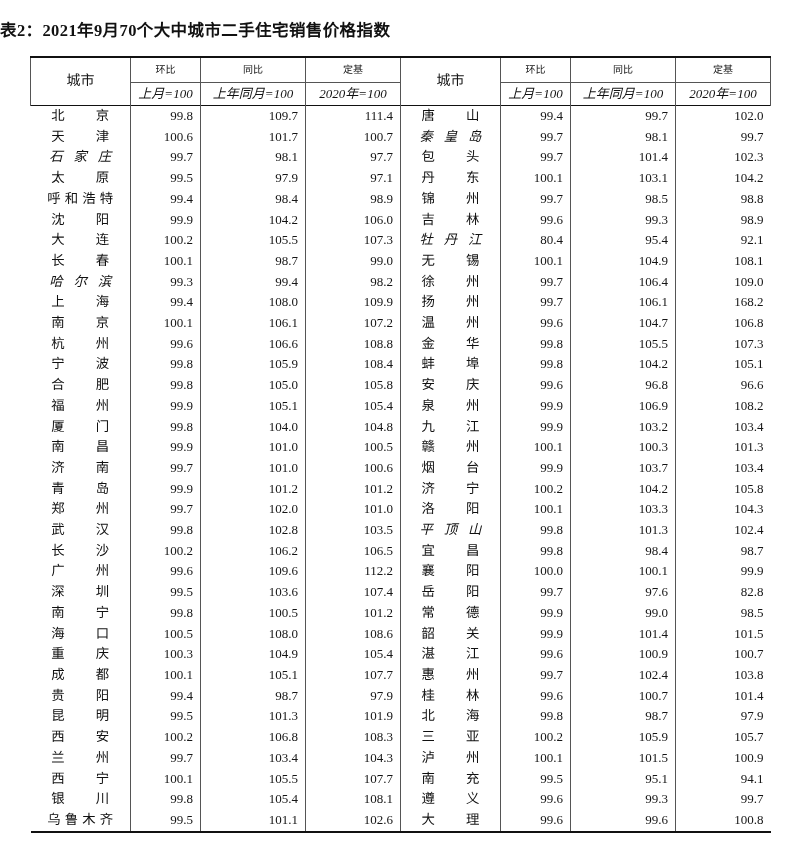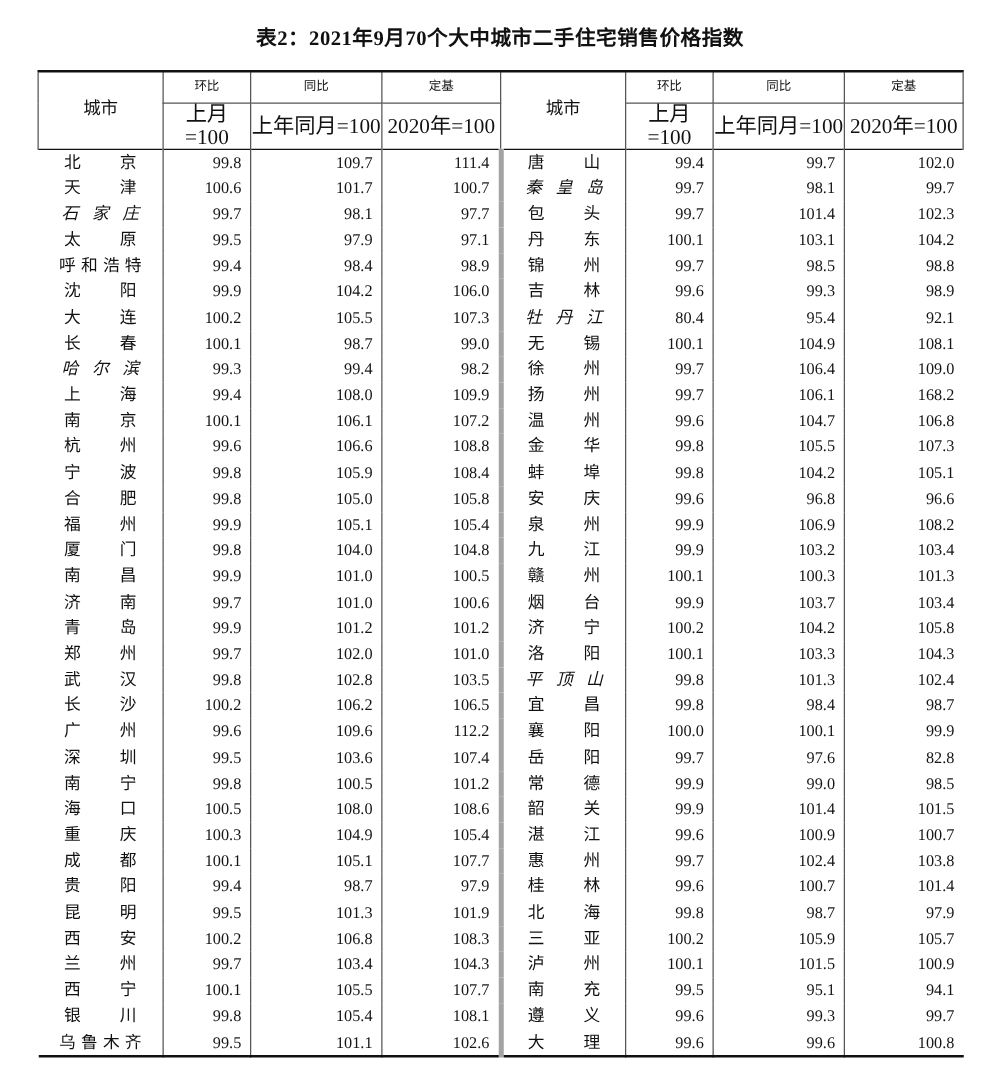--- a/index.html
+++ b/index.html
@@ -15,21 +15,20 @@
     color: #1a1a1a;
     -webkit-font-smoothing: none;
   }
   .page {
     position: relative;
     width: 800px;
     height: 858px;
     box-sizing: border-box;
   }
   .title {
-    text-align: center;
     font-size: 16.5px;
     font-weight: bold;
     letter-spacing: 0.4px;
     padding-top: 17px;
     padding-bottom: 0;
     color: #111;
     font-family: "Liberation Serif", "DejaVu Serif", serif;
   }
   .table-wrap {
     margin: 0 auto;
@@ -65,22 +64,23 @@
     border-left: none;
     font-family: Liberation Serif, serif;
   }
   th.hdr-city.right-city { border-left: 1px solid #555; }
   th.hdr-top {
     font-size: 10px;
     height: 24px;
     border-bottom: 1px solid #555;
   }
   th.hdr-sub {
-    font-size: 17px;
+    font-size: 13px;
     height: 22px;
+    font-style: italic;
   }
   th.last-col { border-right: none; }
   thead tr.row-top th { border-top: none; }
   thead tr.row-sub th { }
   thead { border-bottom: 1px solid #111; }
 
   table.idx tbody td {
     border-left: 1px solid #555;
     border-right: 1px solid #555;
     padding: 0 7px 0 0;
@@ -92,21 +92,21 @@
     white-space: nowrap;
     overflow: hidden;
   }
   table.idx tbody td.city {
     text-align: center;
     border-left: none;
     padding: 0;
     font-size: 13.4px;
     color: #111;
   }
-  table.idx tbody td.city.right-city { border-left: 4px solid #a3a3a3; }
+  table.idx tbody td.city.right-city { border-left: 1px solid #a3a3a3; }
   table.idx tbody td.last-col { border-right: none; }
 
   
   .cname {
     display: inline-block;
     text-align: justify;
     text-align-last: justify;
     font-family: "Liberation Serif", "DejaVu Serif", serif;
   }
   .cname.len2 { width: 58px; }

